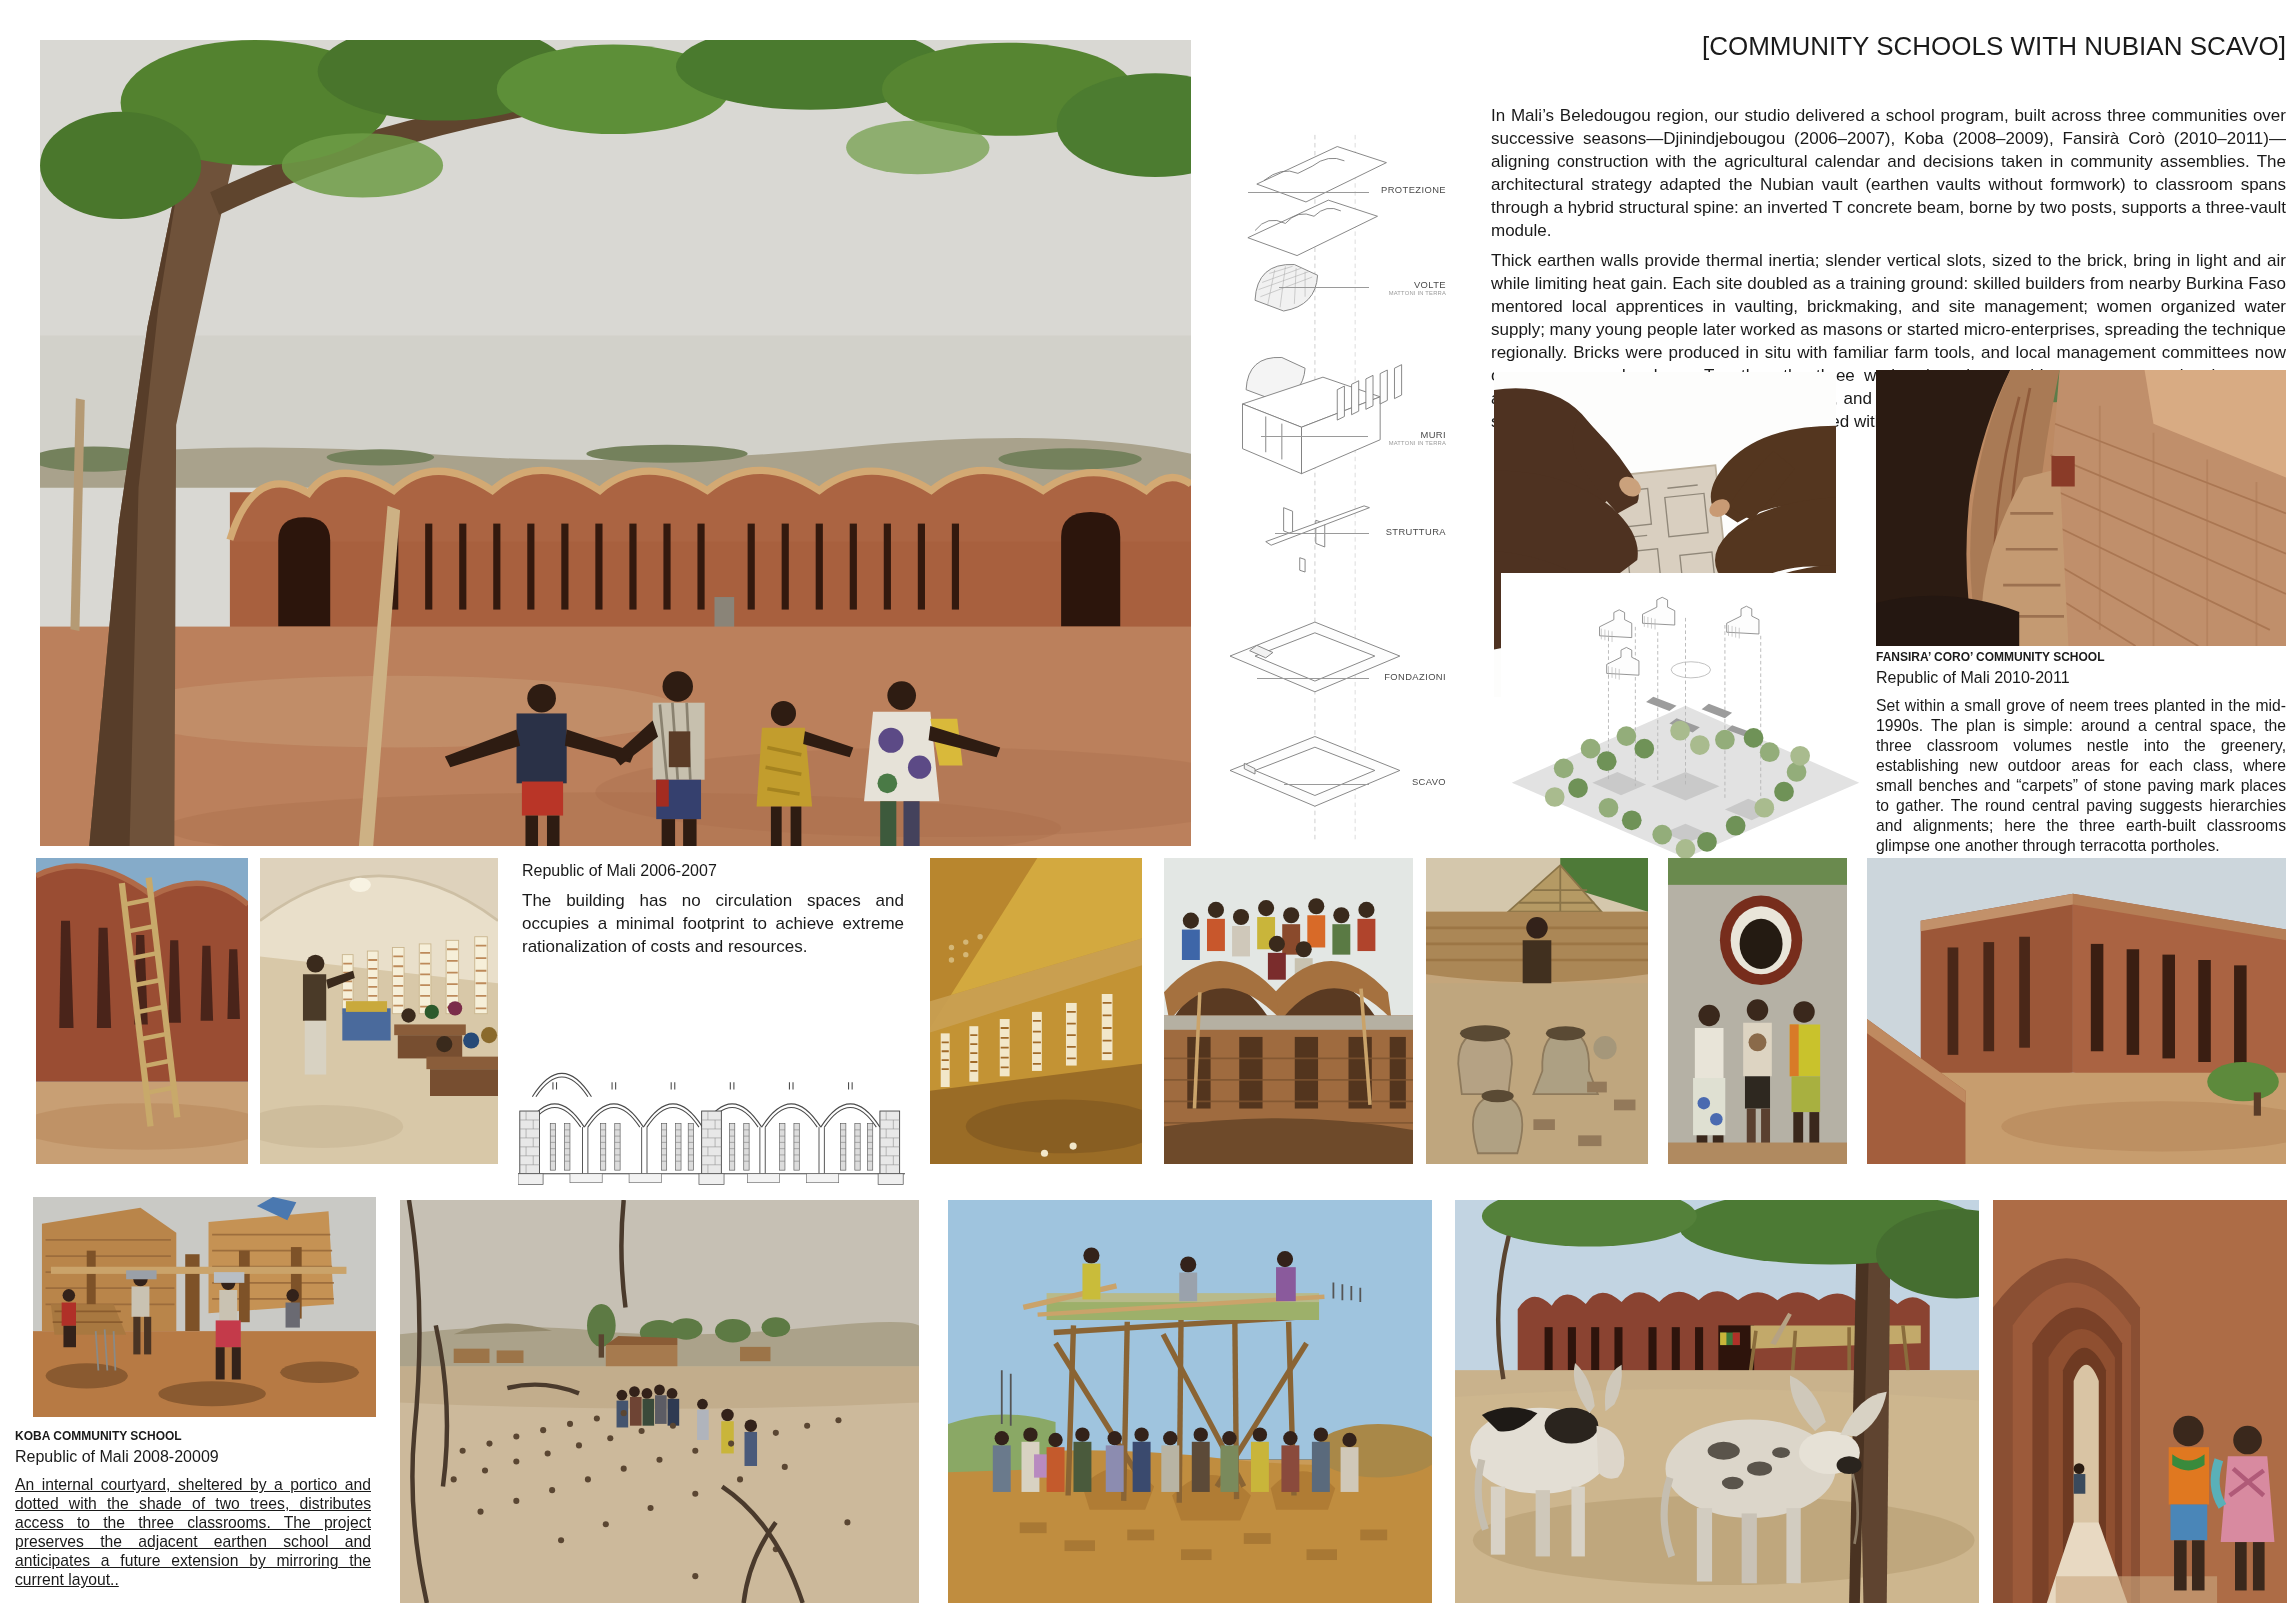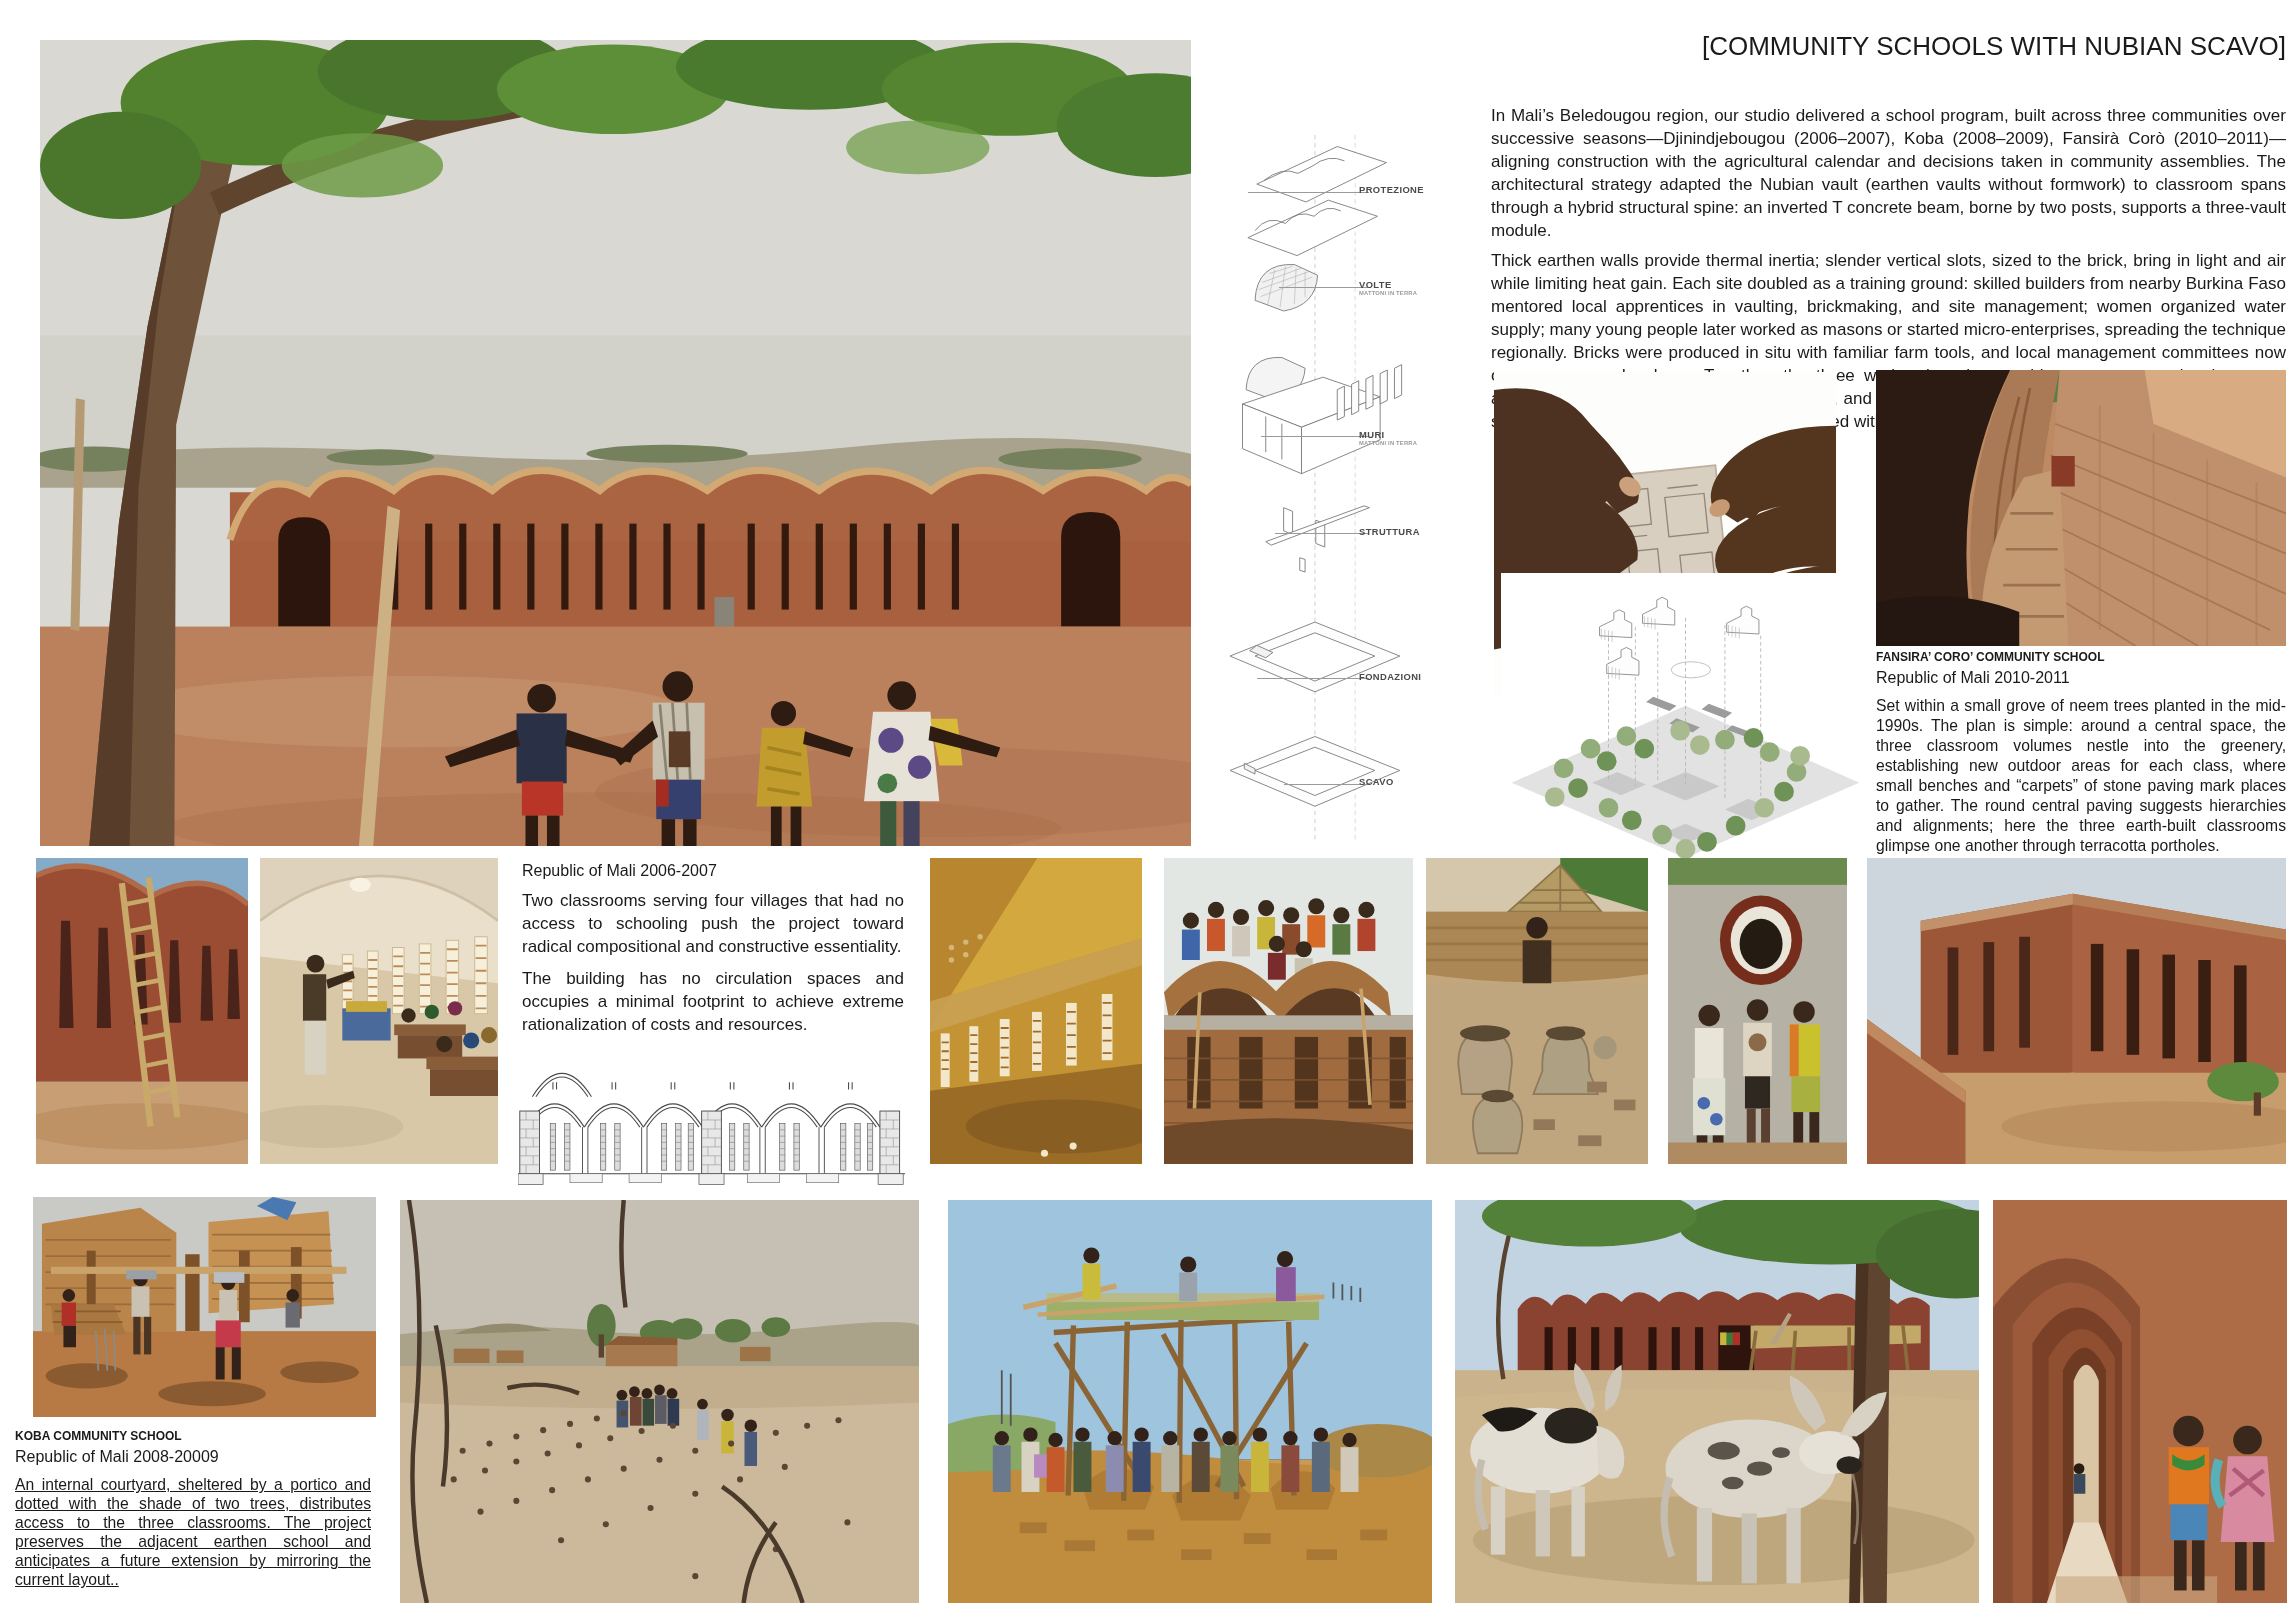--- a/index.html
+++ b/index.html
@@ -16,22 +16,22 @@
   .introblock p{margin:0 0 7.2px 0;}
   .sect-h{font-size:12px;font-weight:700;margin:0;}
   .sect-sub{font-size:16px;font-weight:400;margin:5.4px 0 9px 0;}
   .fansira{left:1876px;top:650px;width:410px;}
   .fansira .bodytext{font-size:15.7px;line-height:20px;}
   .dj{left:522px;top:862px;width:382px;}
   .dj p{margin:0 0 9px 0;}
   .koba{left:15px;top:1429px;width:356px;}
   .koba .bodytext{font-size:15.7px;line-height:19px;}
   .diagram{left:1230px;top:121px;width:219px;height:734px;}
-  .dlabel{position:absolute;right:9px;width:81px;text-align:left;font-size:9.4px;
-          color:#4a4a4a;letter-spacing:0.4px;line-height:1.1;font-weight:bold;}
+  .dlabel{position:absolute;right:3px;width:81px;text-align:right;font-size:9.4px;
+          color:#4a4a4a;letter-spacing:0.4px;line-height:1.1;}
   .dsub{display:block;font-size:5.8px;color:#9a9a9a;letter-spacing:0.2px;}
   .dline{position:absolute;height:0.9px;background:#9a9a9a;}
 </style>
 </head>
 <body>
 
 <div class="board">
 
   <div class="abs titleblock">
     <div class="title2">[COMMUNITY SCHOOLS WITH NUBIAN SCAVO]</div>
@@ -409,21 +409,20 @@
           <circle cx="206" cy="208" r="9" fill="#3a2a1c"></circle>
           <circle cx="236" cy="204" r="9" fill="#274a77"></circle>
           <circle cx="256" cy="198" r="9" fill="#8a6a2c"></circle>
       </g>
       <ellipse cx="70" cy="300" rx="90" ry="24" fill="#cbb897" opacity=".7"></ellipse>
     </svg>
   </div>
 
   <div class="abs dj">
     <p class="sect-sub">Republic of Mali 2006-2007</p>
-    <p class="bodytext">Two classrooms serving four villages that had no access to schooling push the project toward radical compositional and constructive essentiality.</p>
     <p class="bodytext">The building has no circulation spaces and occupies a minimal footprint to achieve extreme rationalization of costs and resources.</p>
   </div>
 
   <div class="ph" style="left:518px;top:1068px;width:387px;height:121px;background:#fff;">
     <svg viewBox="0 0 432 135">
       <defs>
         <g id="archE" stroke="#4a4a4a" fill="none" stroke-width="1.2">
             <path d="M0 52 Q33 0 66 52"></path>
             <path d="M4 52 Q33 8 62 52"></path>
             <path d="M31 2 v8 M35 2 v8"></path>

